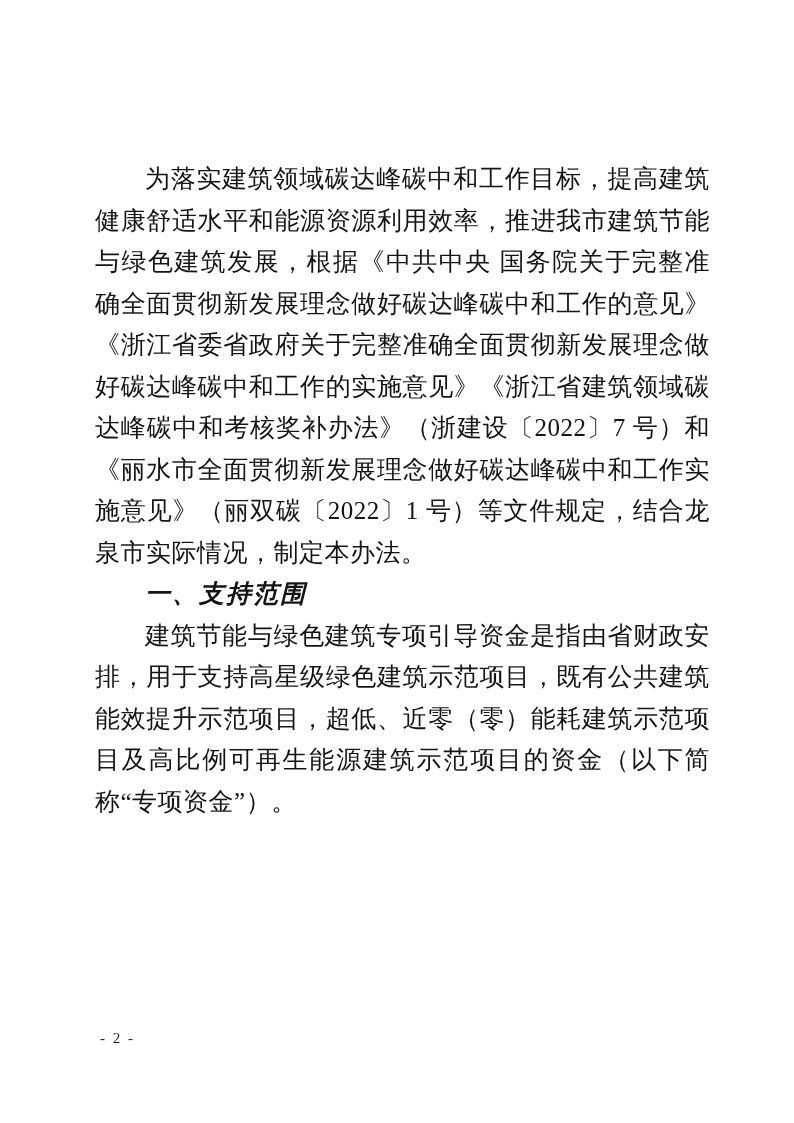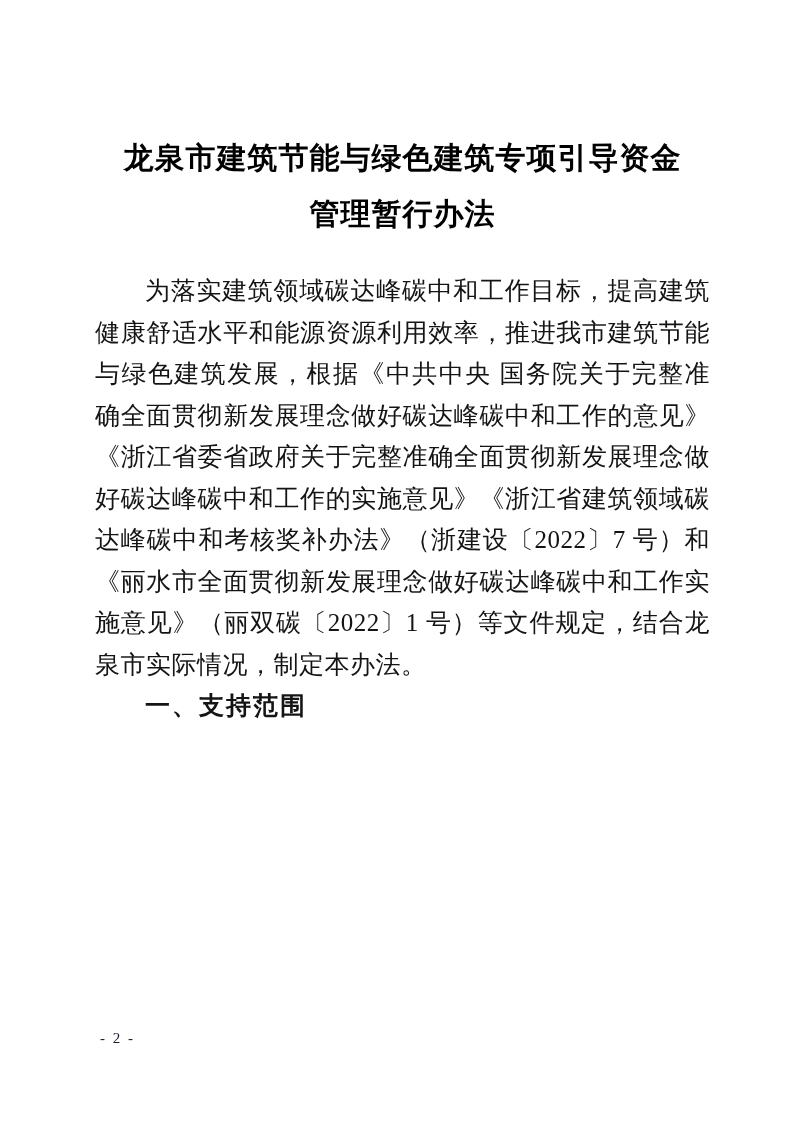--- a/index.html
+++ b/index.html
@@ -36,41 +36,39 @@
   }
   .doc-body p {
     margin: 0;
     text-indent: 2em;
     letter-spacing: 0.5px;
   }
   .doc-body p.heading {
     font-family: "Liberation Sans", "DejaVu Sans", sans-serif;
     font-weight: bold;
     letter-spacing: 2px;
+    font-style: italic;
   }
   .page-number {
     position: absolute;
     left: 100px;
     top: 1030px;
     font-size: 15px;
     letter-spacing: 2px;
     color: #1a1a2e;
     font-family: "Liberation Serif", "DejaVu Serif", serif;
   }
 </style>
 </head>
 <body>
 
 <div class="page">
 
-  <div class="doc-title">
-    <div>龙泉市建筑节能与绿色建筑专项引导资金</div>
-    <div>管理暂行办法</div>
-  </div>
 
   <div class="doc-body">
     <p class="para">为落实建筑领域碳达峰碳中和工作目标，提高建筑健康舒适水平和能源资源利用效率，推进我市建筑节能与绿色建筑发展，根据《中共中央 国务院关于完整准确全面贯彻新发展理念做好碳达峰碳中和工作的意见》《浙江省委省政府关于完整准确全面贯彻新发展理念做好碳达峰碳中和工作的实施意见》《浙江省建筑领域碳达峰碳中和考核奖补办法》（浙建设〔2022〕7 号）和《丽水市全面贯彻新发展理念做好碳达峰碳中和工作实施意见》（丽双碳〔2022〕1 号）等文件规定，结合龙泉市实际情况，制定本办法。</p>
     <p class="heading">一、支持范围</p>
+    <p class="para">建筑节能与绿色建筑专项引导资金是指由省财政安排，用于支持高星级绿色建筑示范项目，既有公共建筑能效提升示范项目，超低、近零（零）能耗建筑示范项目及高比例可再生能源建筑示范项目的资金（以下简称“专项资金”）。</p>
   </div>
 
   <div class="page-number">- 2 -</div>
 
 </div>
 
 </body></html>

